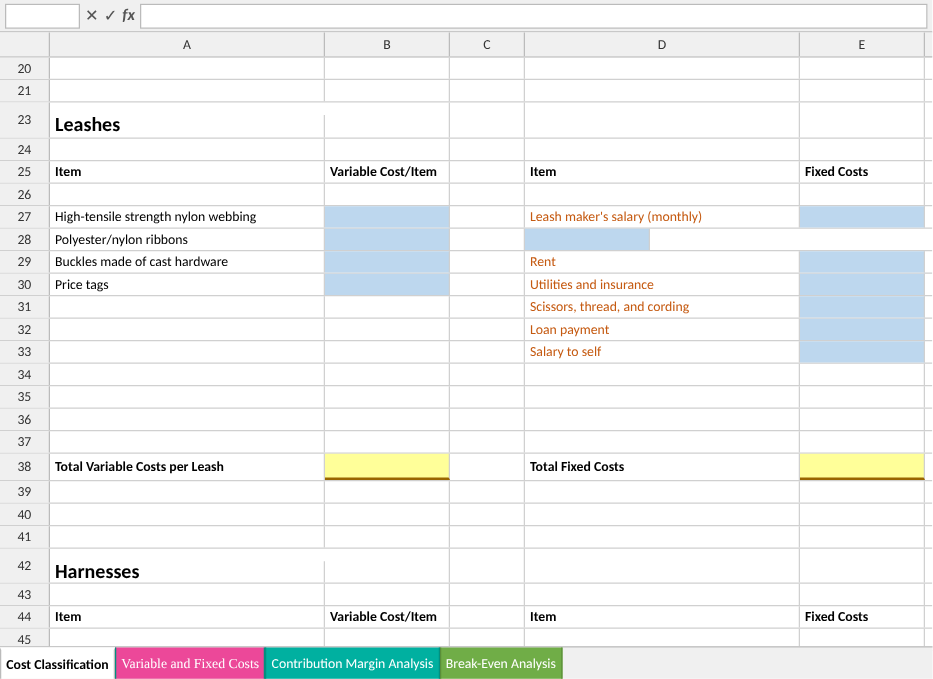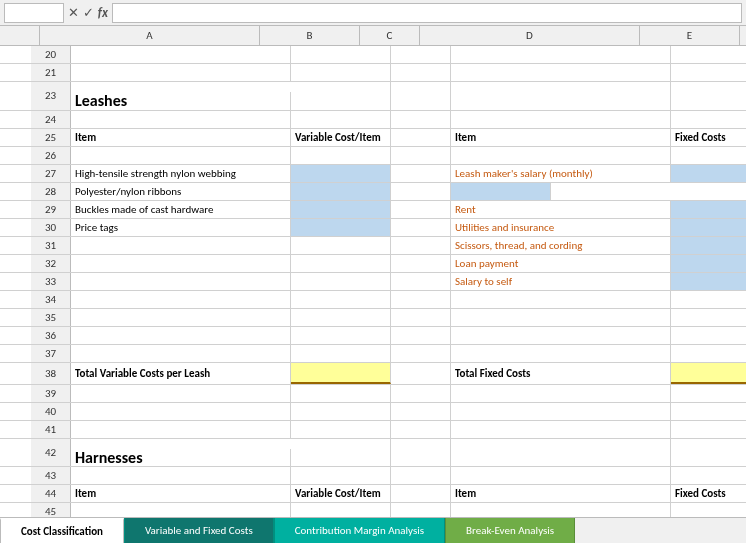--- a/index.html
+++ b/index.html
@@ -64,21 +64,20 @@
     .grid-container {
       display: flex;
       flex-direction: column;
       overflow: hidden;
       height: 475px;
     }
     .grid-row {
       display: flex;
       min-height: 18px;
       border-bottom: 1px solid #d0d0d0;
-      padding-left: 31px;
     }
     .grid-row.tall { min-height: 22px; }
     .row-num {
       width: 40px;
       min-width: 40px;
       background: #f0f0f0;
       border-right: 1px solid #bbb;
       display: flex;
       align-items: center;
       justify-content: center;
@@ -121,35 +120,35 @@
       height: 26px;
       align-items: stretch;
       border-top: 1px solid #bbb;
       background: #f0f0f0;
       position: absolute;
       bottom: 0;
       left: 0;
       right: 0;
     }
     .tab {
-      padding: 0 20px;
+      padding: 0 4px;
       display: flex;
       align-items: center;
       font-size: 11px;
       cursor: pointer;
       border-right: 1px solid #bbb;
       border-left: 1px solid #bbb;
       white-space: nowrap;
     }
     .tab.active {
       background: white;
       border-top: 2px solid white;
       font-weight: bold;
     }
-    .tab.teal { background: #0f766e; color: white; border-color: #009080; }
+    .tab.teal { background: #ec4899; color: white; border-color: #009080; font-family: Liberation Serif, serif; }
     .tab.teal2 { background: #00B0A0; color: white; border-color: #009080; }
     .tab.green { background: #70AD47; color: white; border-color: #5a8e38; }
   </style>
 </head>
 <body>
 
 <div class="formula-bar">
   <input class="cell-ref" style="">
   <div class="formula-icons">
     <span>✕</span>

